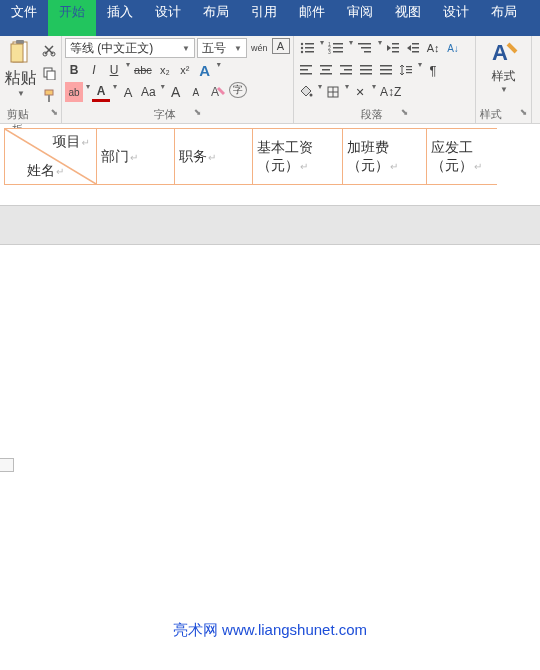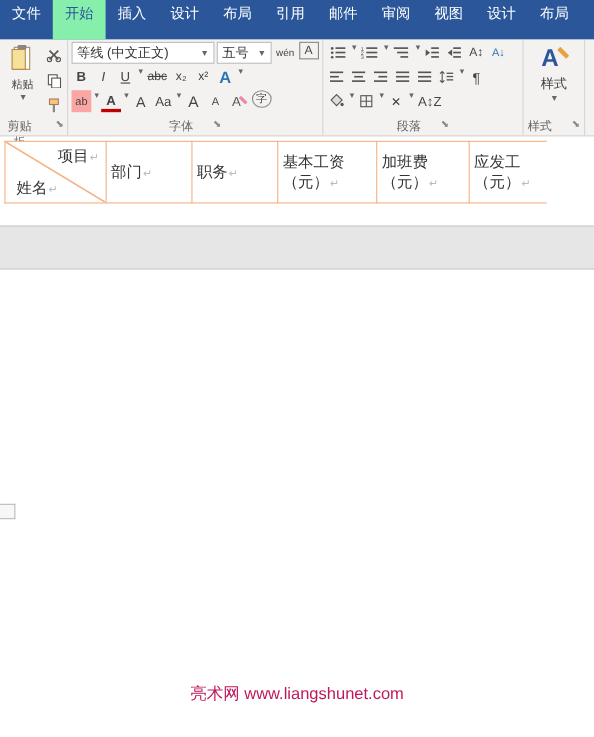--- a/index.html
+++ b/index.html
@@ -1,19 +1,19 @@
 <!DOCTYPE html>
 <html><head>
 <meta charset="utf-8">
 <style>
 *{box-sizing:border-box;margin:0;padding:0;font-family:"Microsoft YaHei","SimSun",sans-serif}
 body{width:540px;height:670px;background:#fff;overflow:hidden;font-size:12px;color:#444}
 .menubar{display:flex;background:#2b579a;height:36px;color:#fff;font-size:13px}
 .menubar .tab{padding:3px 11px;cursor:pointer}
-.menubar .tab.active{background:#86efac;color:#2b579a}
+.menubar .tab.active{background:#22c55e;color:#2b579a}
 .ribbon{display:flex;background:#f3f2f1;border-bottom:1px solid #d4d4d4;height:88px}
 .group{display:flex;flex-direction:column;justify-content:space-between;border-right:1px solid #d4d4d4;padding:2px 3px 0}
 .group-body{flex:1;display:flex;flex-direction:column;gap:2px}
 .group-label{font-size:11px;color:#666;text-align:center;padding:1px 0;display:flex;justify-content:center;gap:18px}
 .dlg{font-size:9px;color:#888}
 .row{display:flex;align-items:flex-start;gap:2px}
 .btn{display:inline-flex;align-items:center;justify-content:center;min-width:18px;height:20px;padding:0 2px;cursor:pointer;color:#444}
 .btn svg{display:block}
 .sel{background:#fff;border:1px solid #bbb;height:20px;display:flex;align-items:center;padding:0 4px;font-size:12px;color:#333}
 .fontname{width:130px;justify-content:space-between}
@@ -21,24 +21,24 @@
 .big-paste{display:flex;flex-direction:column;align-items:center;width:36px;height:60px;cursor:pointer}
 .big-paste .ico{width:28px;height:32px;display:flex;align-items:center;justify-content:center}
 .big-style{display:flex;flex-direction:column;align-items:center;width:36px;height:60px;cursor:pointer;color:#2b579a}
 .drop{font-size:8px;color:#666;margin-left:1px}
 .doc{position:relative;background:#fff;height:440px}
 table.wtbl{border-collapse:collapse;margin-top:4px;margin-left:4px}
 table.wtbl td{border:1.5px solid #f4b183;padding:6px 4px;text-align:left;font-size:14px;color:#333;height:56px;font-family:"SimSun"}
 .diag{position:relative;width:92px}
 .diag svg.dl{position:absolute;top:0;left:0;width:100%;height:100%}
 .diag .tr{position:absolute;top:4px;right:6px}
-.diag .bl{position:absolute;bottom:4px;left:10px}
+.diag .bl{position:absolute;bottom:4px;left:22px}
 .pm{color:#bbb;font-size:10px;margin-left:1px}
 .pagegap{height:40px;background:#e6e6e6;border-top:1px solid #ccc;border-bottom:1px solid #ccc;margin-top:20px}
-.watermark{position:absolute;bottom:30px;width:540px;text-align:center;color:#be185d;font-size:15px;font-family:Arial,"SimSun"}
+.watermark{position:absolute;bottom:30px;width:540px;text-align:center;color:#1d4ed8;font-size:15px;font-family:Arial,"SimSun"}
 .small-ruler{position:absolute;top:330px;left:0;width:14px;height:14px;border:1px solid #bbb;border-left:none;background:#f7f7f7}
 </style>
 </head>
 <body>
 
 <div class="menubar">
   <div class="tab">文件</div>
   <div class="tab active">开始</div>
   <div class="tab">插入</div>
   <div class="tab">设计</div>
@@ -56,21 +56,21 @@
   <div class="group" style="width:62px">
     <div class="group-body" style="flex-direction:row">
       <div class="big-paste">
         <div class="ico">
           <svg width="24" height="28">
               <rect x="4" y="3" width="14" height="20" fill="#fff" stroke="#b08850" stroke-width="1"></rect>
               <rect x="7" y="1" width="8" height="4" rx="1" fill="#888"></rect>
               <rect x="2" y="5" width="12" height="18" fill="#f7e09a" stroke="#b08850"></rect>
             </svg>
         </div>
-        <span style="font-size:10px">粘贴</span>
+        <span style="font-size:16px">粘贴</span>
         <span class="drop">▼</span>
       </div>
       <div style="display:flex;flex-direction:column;gap:3px;padding-top:2px">
         <span class="btn">
             <svg width="14" height="14">
               <path d="M3 3 L11 11 M11 3 L3 11" stroke="#555" stroke-width="1.5"></path>
               <circle cx="3" cy="11" r="2" fill="none" stroke="#555"></circle>
               <circle cx="11" cy="11" r="2" fill="none" stroke="#555"></circle>
             </svg>
           </span>

